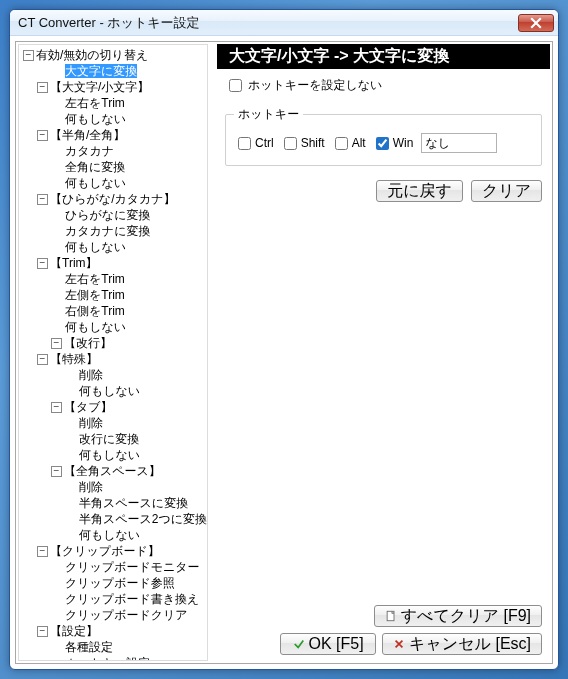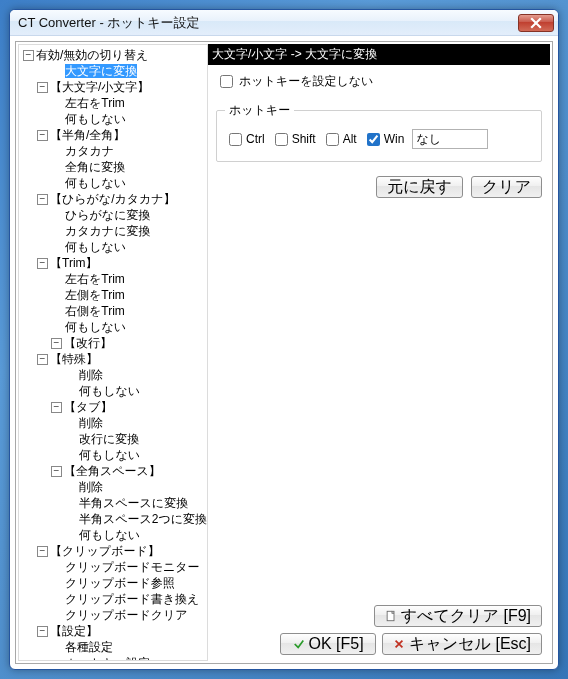--- a/index.html
+++ b/index.html
@@ -55,21 +55,21 @@
     font-size: 11px;
     cursor: pointer;
   }
   .client {
     flex: 1;
     margin: 5px;
     border: 1px solid #a8a8a8;
     background: #fff;
     display: flex;
     padding: 2px;
-    gap: 0;
+    gap: 9px;
     overflow: hidden;
   }
   .tree {
     width: 190px;
     border: 1px solid #dcdcdc;
     overflow-y: auto;
     overflow-x: hidden;
     padding: 2px 2px 2px 2px;
     line-height: 16px;
     font-size: 12px;
@@ -97,22 +97,23 @@
   }
   .right {
     flex: 1;
     display: flex;
     flex-direction: column;
     position: relative;
   }
   .headerbar {
     background: #000;
     color: #fff;
-    font-size: 12px;
-    padding: 2px 4px;
+    font-size: 16px;
+    padding: 2px 12px;
+    font-weight: bold;
   }
   .panel {
     flex: 1;
     padding: 8px;
     position: relative;
   }
   .chkline {
     display: flex;
     align-items: center;
     gap: 4px;

